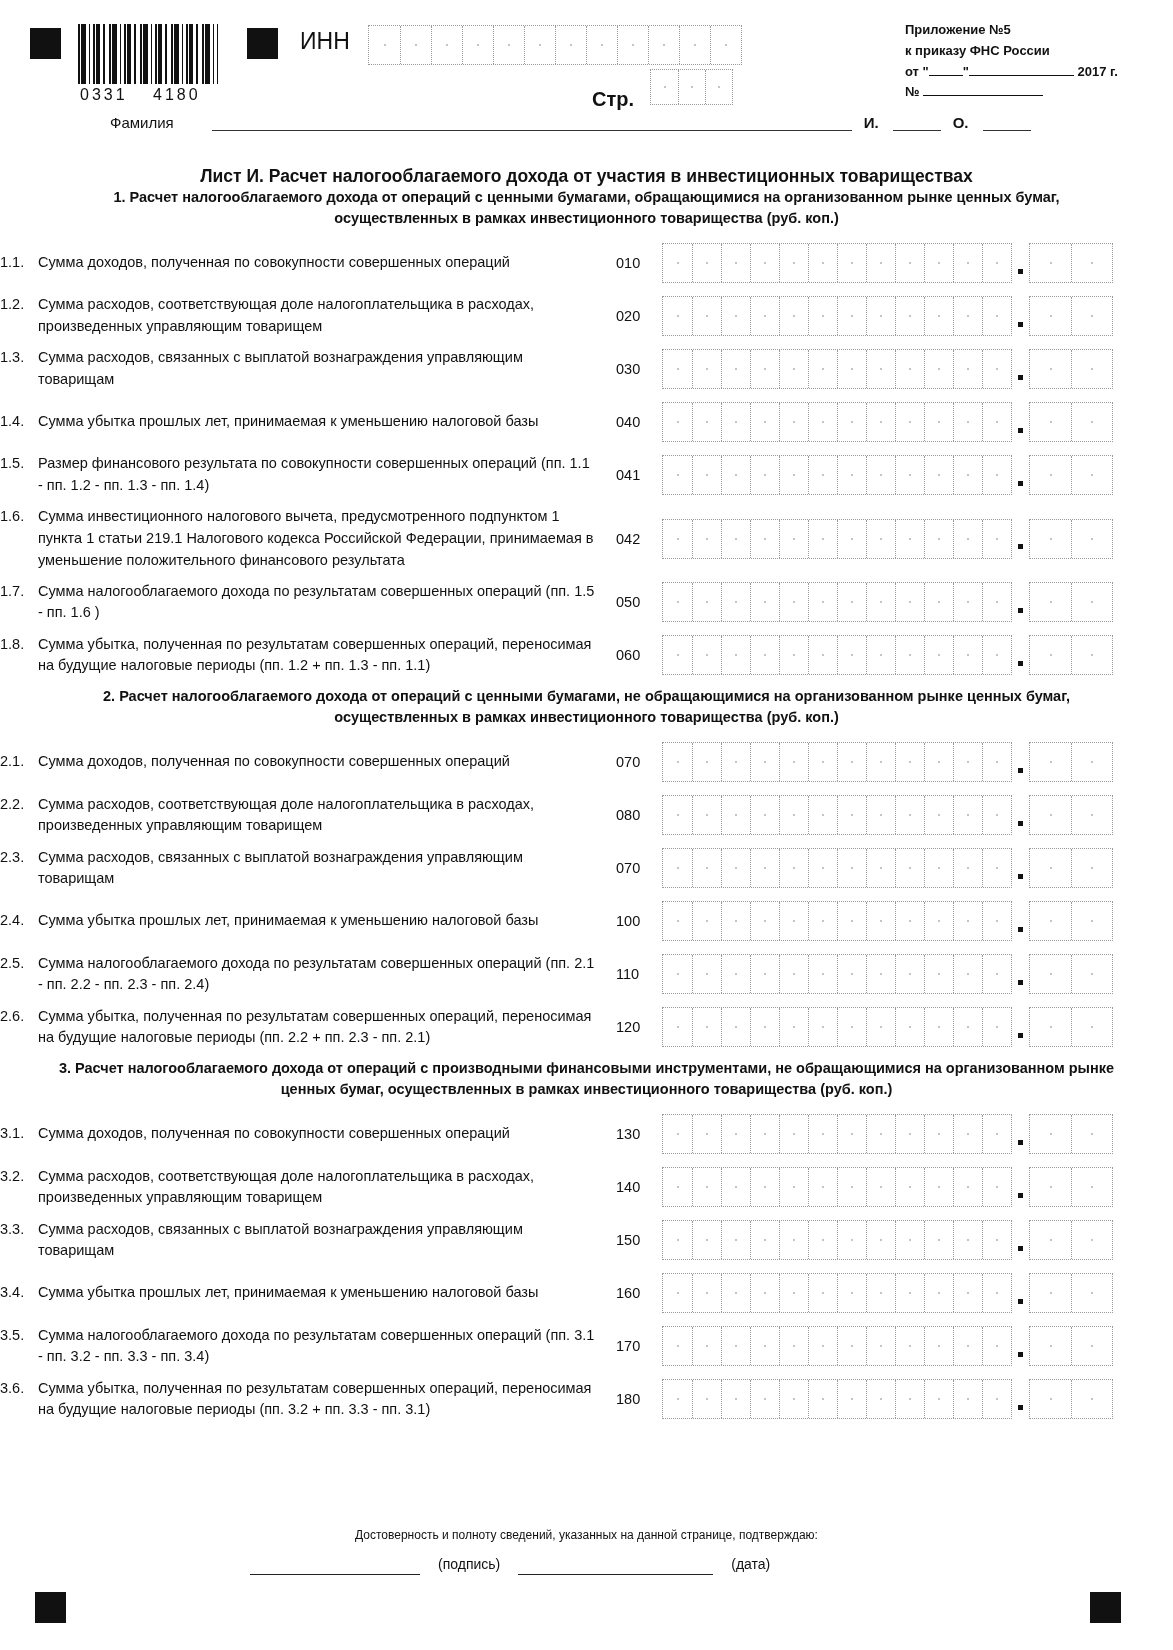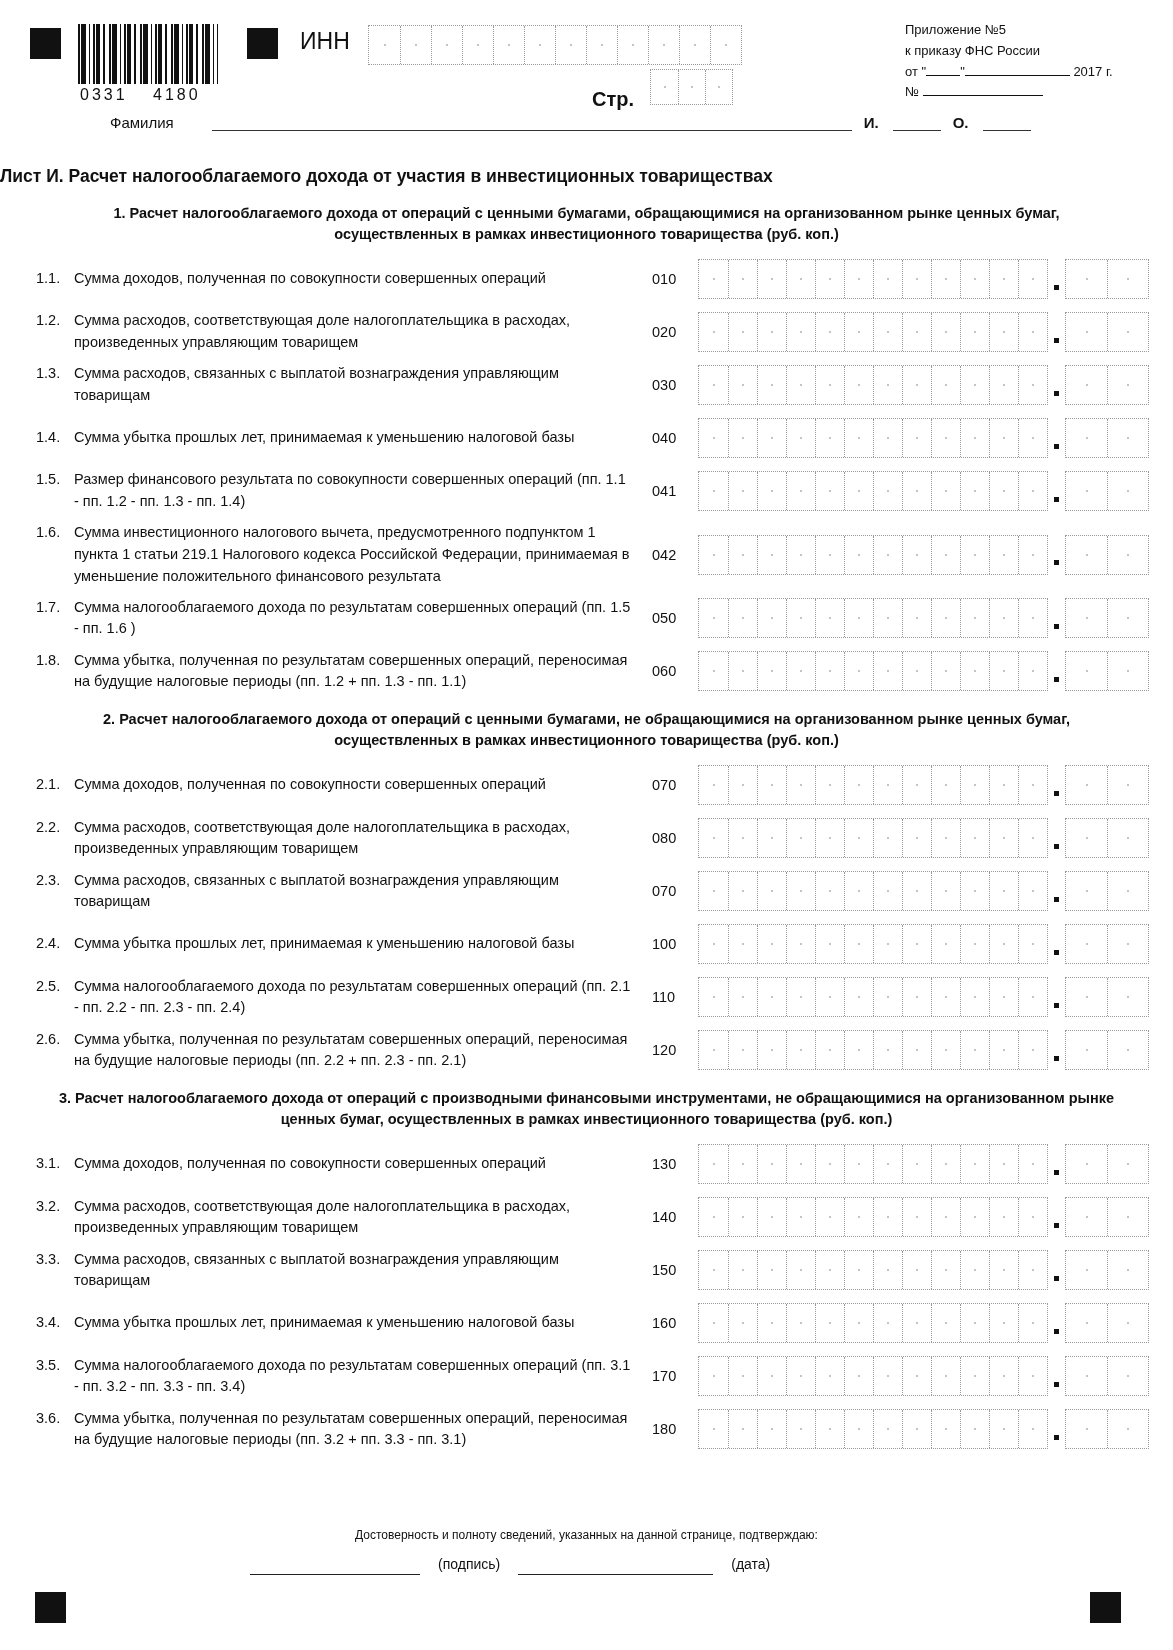--- a/index.html
+++ b/index.html
@@ -12,39 +12,39 @@
   .regsq { position:absolute; width:31px; height:31px; background:#111; }
   .sq-tl1 { left:30px; top:28px; }
   .sq-tl2 { left:247px; top:28px; }
   .barcode { position:absolute; left:78px; top:24px; width:140px; height:60px;
     background:repeating-linear-gradient(90deg,#111 0 2px,#fff 2px 3px,#111 3px 8px,#fff 8px 11px,#111 11px 12px,#fff 12px 15px,#111 15px 17px,#fff 17px 18px,#111 18px 22px,#fff 22px 25px,#111 25px 27px,#fff 27px 31px); }
   .barcode-num { position:absolute; left:80px; top:86px; font-size:16px; letter-spacing:3px; word-spacing:18px; }
   .inn-label { position:absolute; left:300px; top:28px; font-size:23px; font-weight:400; }
   .inn-box { position:absolute; left:368px; top:25px; }
   .page-label { position:absolute; left:592px; top:88px; font-size:20px; font-weight:700; }
   .page-box { position:absolute; left:650px; top:69px; }
-  .corner { position:absolute; left:905px; top:20px; font-size:13px; font-weight:400; line-height:1.6; }
+  .corner { position:absolute; left:905px; top:20px; font-size:13px; font-weight:700; line-height:1.6; }
   .blank { display:inline-block; border-bottom:1.5px solid #111; height:13px; vertical-align:baseline; }
   .w34 { width:34px; } .w105 { width:105px; } .w120 { width:120px; }
 
   .surname-row { position:absolute; left:0; top:114px; width:1157px; display:flex; align-items:center;margin-left:20px; }
   .surname-label { margin-left:90px; font-size:15px; }
   .fill-line { border-bottom:1.5px solid #333; height:16px; }
   .surname-line { margin-left:38px; width:640px; }
   .init-label { margin-left:12px; font-size:15px; font-weight:600; }
   .init-line { margin-left:14px; width:48px; }
   .init-line.o { }
 
   
-  .title { margin-top:16px; text-align:left; font-size:17.5px; font-weight:700; }
-  .sec-heading { max-width:1060px; margin:16px auto 12px; text-align:center; font-size:14.5px; font-weight:700; line-height:1.45; }
+  .title { margin-top:16px; text-align:center; font-size:17.5px; font-weight:700; }
+  .sec-heading { max-width:1060px; margin:0 auto 12px; text-align:center; font-size:14.5px; font-weight:700; line-height:1.45; }
   .rows { margin-top:4px; }
 
   
-  .row { display:flex; align-items:center; padding-left:36px; padding-right:25px; margin-bottom:9px; min-height:44px; }
+  .row { display:flex; align-items:center; padding-right:25px; margin-bottom:9px; min-height:44px; }
   .rtext-wrap { flex:0 0 598px; font-size:14.5px; line-height:1.5; padding-left:38px; text-indent:-38px; }
   .num { display:inline-block; width:38px; text-indent:0; }
   .code { flex:0 0 46px; margin-left:18px; font-size:14.5px; }
   .amount { display:flex; align-items:center; }
 
   .cellbox { display:flex; border:1px dotted #9a9a9a; height:40px; background:#fff; }
   .cell { width:29px; border-left:1px dotted #9a9a9a; position:relative; }
   .cell:first-child { border-left:none; }
   .cell::after { content:""; position:absolute; left:50%; top:50%; width:2px; height:2px; margin:-1px 0 0 -1px; background:#c4c4c4; }
   .inn-box .cell { width:31px; } .inn-box { height:40px; }

